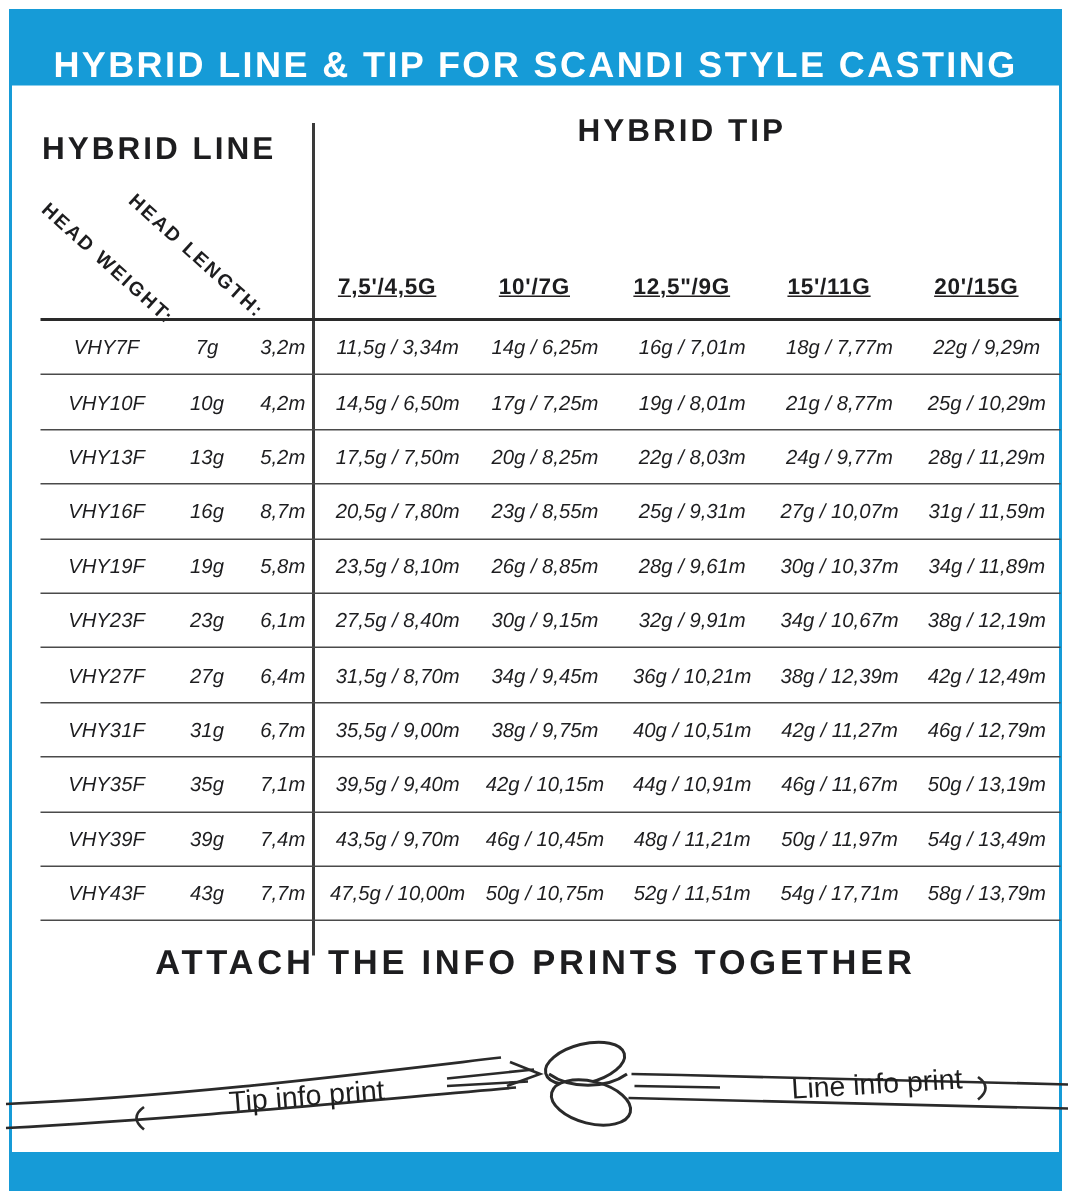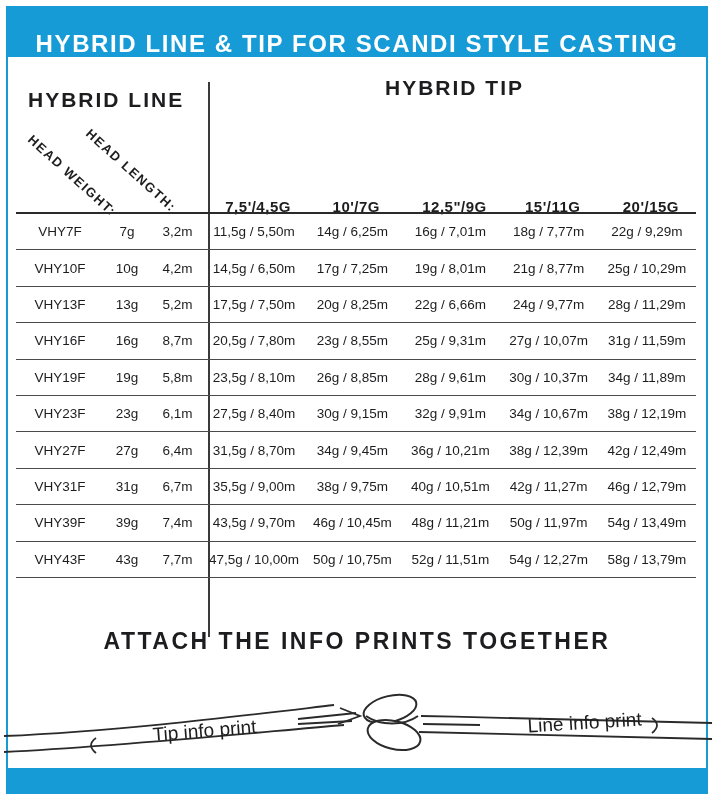--- a/index.html
+++ b/index.html
@@ -34,30 +34,30 @@
   .diag{
     position:absolute;font-size:13px;font-weight:bold;letter-spacing:1.5px;
     transform-origin:0 50%;transform:rotate(42deg);white-space:nowrap;color:#1d1d1f;
   }
   .diag-weight{left:30px;top:130px;}
   .diag-length{left:88px;top:124px;}
   
   .vdivider{position:absolute;left:208px;top:82px;height:555px;width:2px;background:#3a3a3a;}
   
   .tip-headers{
-    position:absolute;left:209px;top:193px;width:491px;height:24px;
-    display:grid;grid-template-columns:repeat(5,1fr);align-items:end;
+    position:absolute;left:209px;top:178px;width:491px;height:24px;
+    display:grid;grid-template-columns:repeat(5,1fr);align-items:end;text-decoration:underline;
   }
   .tip-col-header{
     text-align:center;font-size:15px;font-weight:bold;letter-spacing:0.5px;color:#1d1d1f;
     padding-bottom:2px;white-space:nowrap;
   }
   
   .table{
-    position:absolute;left:16px;top:212px;width:680px;border-top:2.5px solid #2a2a2a;
+    position:absolute;left:27px;top:212px;width:680px;border-top:2.5px solid #2a2a2a;font-style:italic;
   }
   .row{
     display:grid;grid-template-columns:88px 46px 55px repeat(5,98.2px);
     height:35.4px;border-bottom:1.5px solid #4a4a4a;align-items:center;
   }
   .cell{text-align:center;font-size:13.5px;color:#1d1d1f;white-space:nowrap;}
   
   .footer-heading{
     position:absolute;left:0;right:0;top:628px;text-align:center;
     font-size:23px;font-weight:bold;letter-spacing:2.5px;color:#1d1d1f;white-space:nowrap;
@@ -94,21 +94,21 @@
       <div class="tip-col-header">12,5"/9G</div>
       <div class="tip-col-header">15'/11G</div>
       <div class="tip-col-header">20'/15G</div>
     </div>
 
   <div class="table" id="spec-table">
       <div class="row">
         <div class="cell">VHY7F</div>
         <div class="cell">7g</div>
         <div class="cell">3,2m</div>
-        <div class="cell">11,5g / 5,50m</div>
+        <div class="cell">11,5g / 3,34m</div>
         <div class="cell">14g / 6,25m</div>
         <div class="cell">16g / 7,01m</div>
         <div class="cell">18g / 7,77m</div>
         <div class="cell">22g / 9,29m</div>
       </div>
       <div class="row">
         <div class="cell">VHY10F</div>
         <div class="cell">10g</div>
         <div class="cell">4,2m</div>
         <div class="cell">14,5g / 6,50m</div>
@@ -116,21 +116,21 @@
         <div class="cell">19g / 8,01m</div>
         <div class="cell">21g / 8,77m</div>
         <div class="cell">25g / 10,29m</div>
       </div>
       <div class="row">
         <div class="cell">VHY13F</div>
         <div class="cell">13g</div>
         <div class="cell">5,2m</div>
         <div class="cell">17,5g / 7,50m</div>
         <div class="cell">20g / 8,25m</div>
-        <div class="cell">22g / 6,66m</div>
+        <div class="cell">22g / 8,03m</div>
         <div class="cell">24g / 9,77m</div>
         <div class="cell">28g / 11,29m</div>
       </div>
       <div class="row">
         <div class="cell">VHY16F</div>
         <div class="cell">16g</div>
         <div class="cell">8,7m</div>
         <div class="cell">20,5g / 7,80m</div>
         <div class="cell">23g / 8,55m</div>
         <div class="cell">25g / 9,31m</div>
@@ -171,37 +171,47 @@
         <div class="cell">VHY31F</div>
         <div class="cell">31g</div>
         <div class="cell">6,7m</div>
         <div class="cell">35,5g / 9,00m</div>
         <div class="cell">38g / 9,75m</div>
         <div class="cell">40g / 10,51m</div>
         <div class="cell">42g / 11,27m</div>
         <div class="cell">46g / 12,79m</div>
       </div>
       <div class="row">
+        <div class="cell">VHY35F</div>
+        <div class="cell">35g</div>
+        <div class="cell">7,1m</div>
+        <div class="cell">39,5g / 9,40m</div>
+        <div class="cell">42g / 10,15m</div>
+        <div class="cell">44g / 10,91m</div>
+        <div class="cell">46g / 11,67m</div>
+        <div class="cell">50g / 13,19m</div>
+      </div>
+      <div class="row">
         <div class="cell">VHY39F</div>
         <div class="cell">39g</div>
         <div class="cell">7,4m</div>
         <div class="cell">43,5g / 9,70m</div>
         <div class="cell">46g / 10,45m</div>
         <div class="cell">48g / 11,21m</div>
         <div class="cell">50g / 11,97m</div>
         <div class="cell">54g / 13,49m</div>
       </div>
       <div class="row">
         <div class="cell">VHY43F</div>
         <div class="cell">43g</div>
         <div class="cell">7,7m</div>
         <div class="cell">47,5g / 10,00m</div>
         <div class="cell">50g / 10,75m</div>
         <div class="cell">52g / 11,51m</div>
-        <div class="cell">54g / 12,27m</div>
+        <div class="cell">54g / 17,71m</div>
         <div class="cell">58g / 13,79m</div>
       </div>
     </div>
 
   <div class="footer-heading">ATTACH THE INFO PRINTS TOGETHER</div>
 
   <svg class="knot-svg" viewBox="0 0 714 80">
 
     <g fill="none" stroke="#2a2a2a" stroke-width="1.8">
       <path d="M4,44 C120,39 240,24 334,13"></path>

